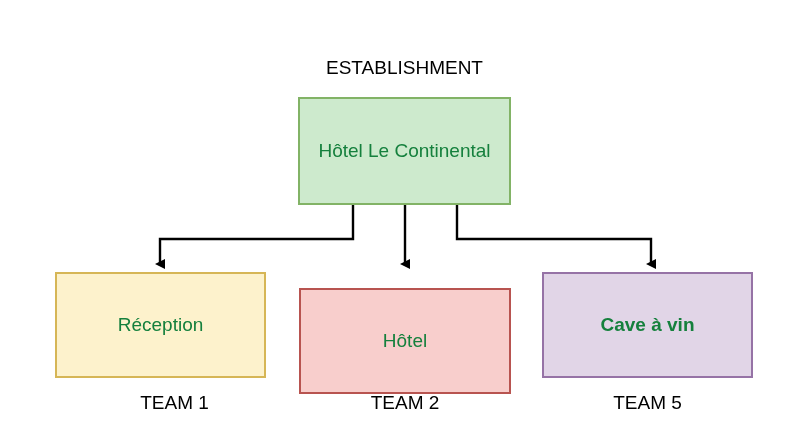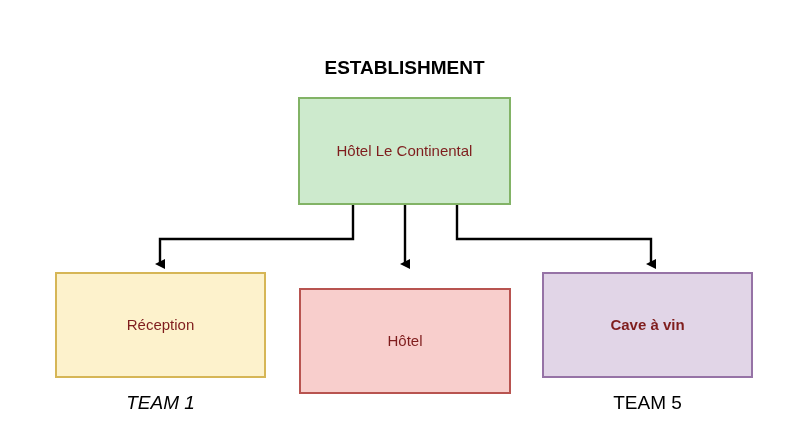--- a/index.html
+++ b/index.html
@@ -28,22 +28,22 @@
   }
   .node {
     position: absolute;
     box-sizing: border-box;
     border-width: 2px;
     border-style: solid;
     display: flex;
     align-items: center;
     justify-content: center;
     text-align: center;
-    color: #7f1d1d;
-    font-size: 15px;
+    color: #15803d;
+    font-size: 19px;
     line-height: 1.2;
   }
   .caption {
     position: absolute;
     text-align: center;
     color: #000000;
     font-size: 19px;
     white-space: nowrap;
   }
   #node-root {
@@ -77,27 +77,25 @@
     width: 211px;
     height: 106px;
     background: #e1d5e7;
     border-color: #9673a6;
     font-weight: bold;
   }
   #caption-root {
     left: 298px;
     top: 57px;
     width: 213px;
-    font-weight: bold;
   }
   #caption-team1 {
-    left: 55px;
+    left: 69px;
     top: 392px;
     width: 211px;
-    font-style: italic;
   }
   #caption-team2 {
     left: 299px;
     top: 392px;
     width: 212px;
   }
   #caption-team3 {
     left: 542px;
     top: 392px;
     width: 211px;
@@ -135,16 +133,17 @@
   <div class="node" id="node-team2">
     <span>Hôtel</span>
   </div>
 
   <div class="node" id="node-team3">
     <span>Cave à vin</span>
   </div>
 
   <div class="caption" id="caption-team1">TEAM 1</div>
 
+  <div class="caption" id="caption-team2">TEAM 2</div>
 
   <div class="caption" id="caption-team3">TEAM 5</div>
 
 </div>
 
 </body></html>

